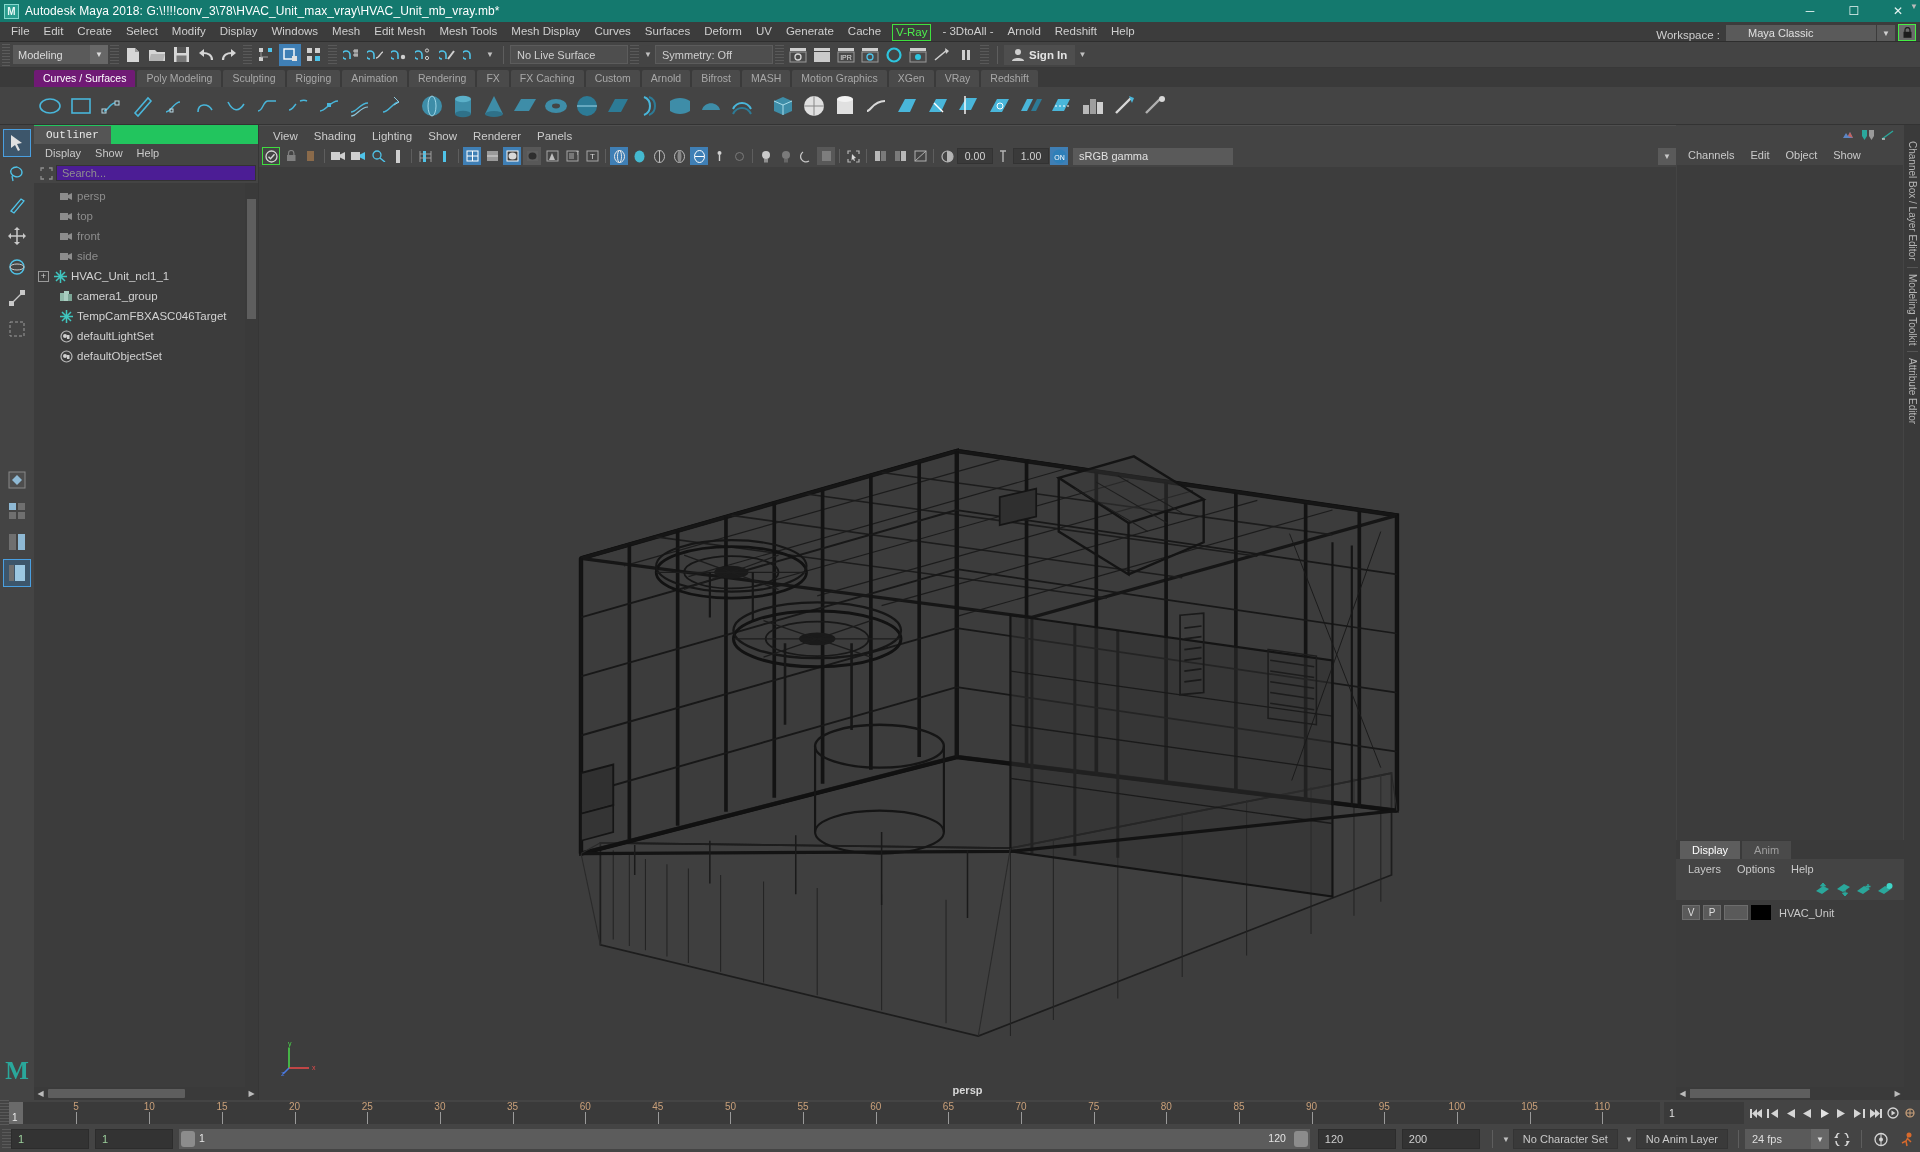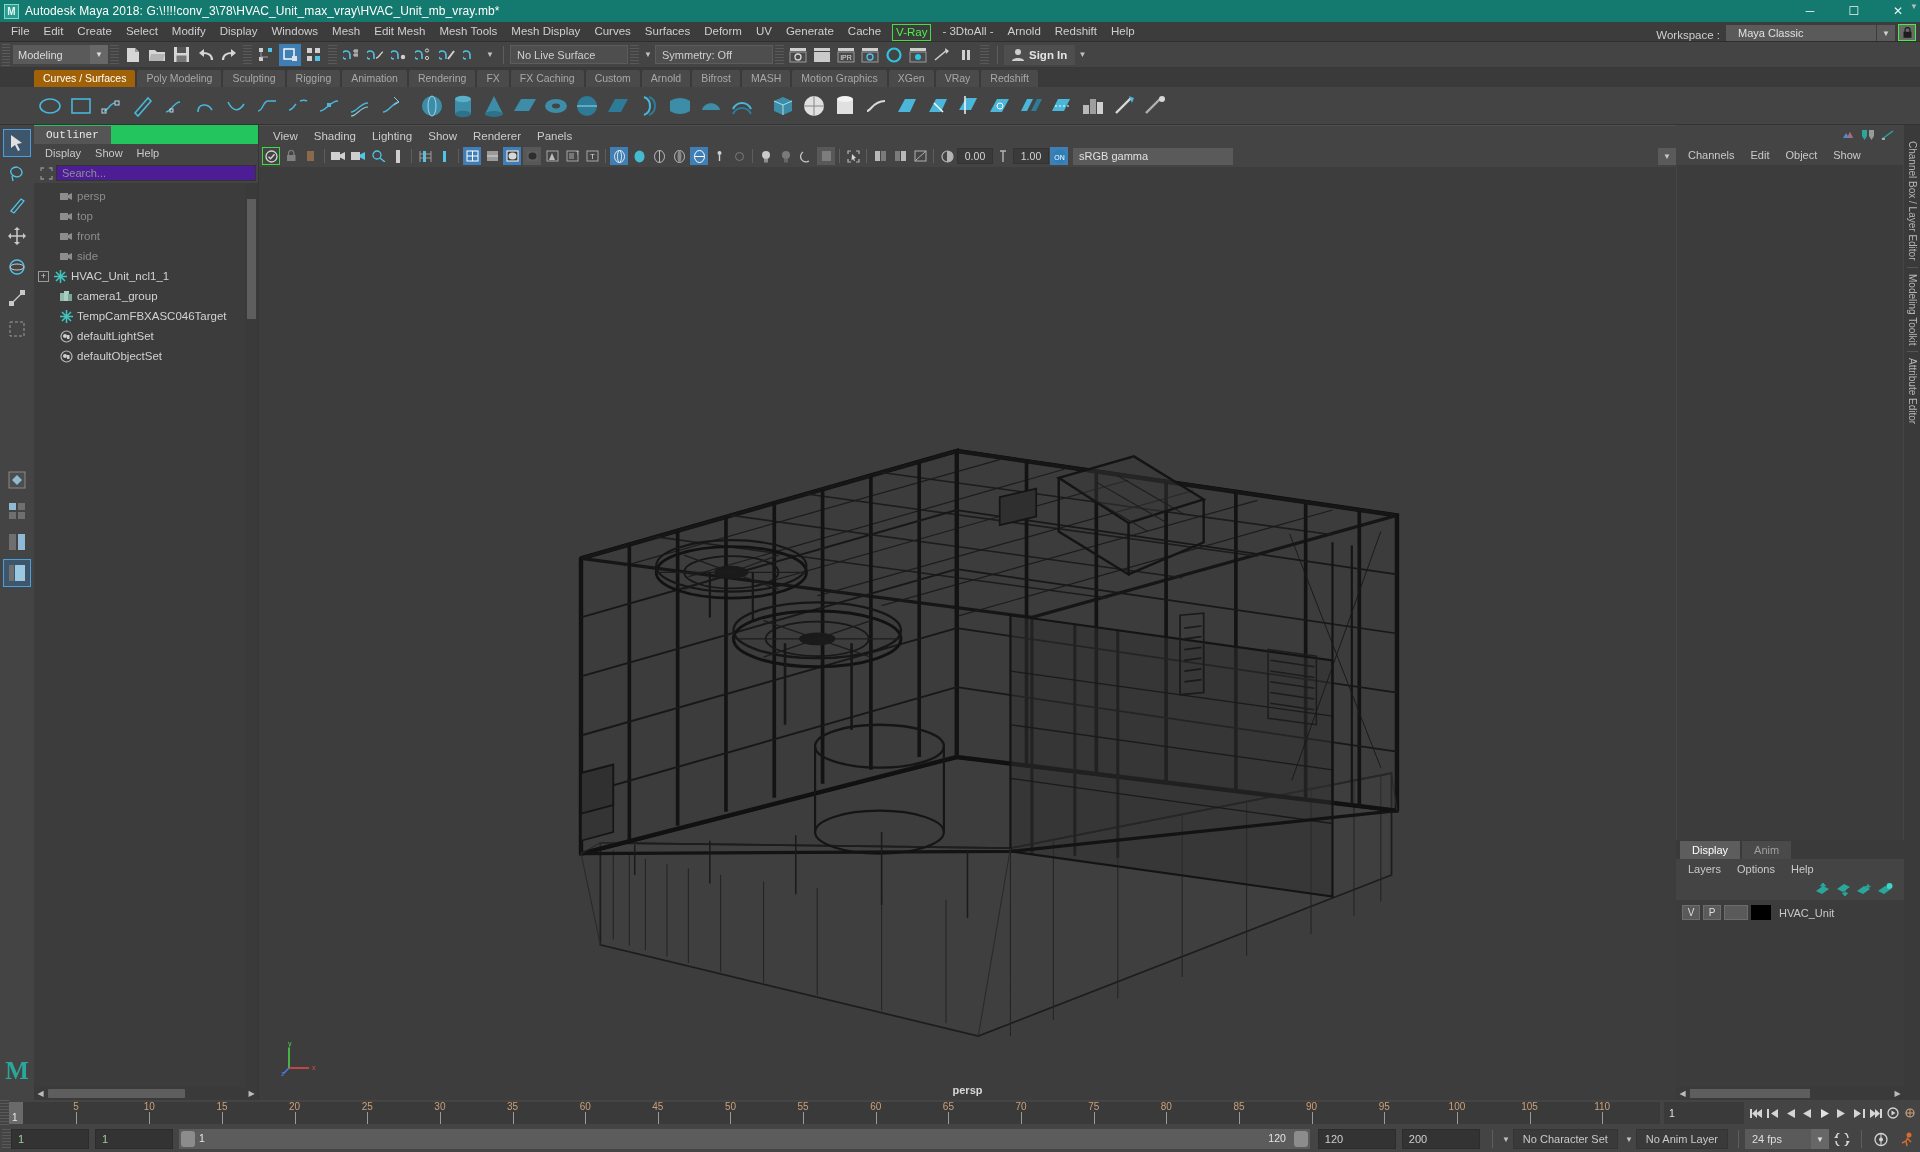--- a/index.html
+++ b/index.html
@@ -38,21 +38,21 @@
   .menu-item {
     font-size:11.5px; color:#cfcfcf; padding:0 7px; line-height:20px; white-space:nowrap;
   }
   .menu-item.vray {
     color:#4cf04c; border:1px solid #3fe03f; padding:0 3px; line-height:15px; margin:0 4px;
   }
   .menubar .spacer { flex:1 1 auto; }
   .workspace-label { font-size:11.5px; color:#cfcfcf; margin-right:6px;margin-top:28px; }
   .workspace-combo {
     width:150px; height:16px; background:#5a5a5a; border:none; font-size:11px;
-    color:#e0e0e0; padding-left:12px; line-height:16px; position:relative;
+    color:#e0e0e0; padding-left:22px; line-height:16px; position:relative;
   }
   .ws-arrow {
     width:18px; height:16px; background:#5a5a5a; margin-left:1px;
     display:flex; align-items:center; justify-content:center; font-size:8px; color:#d0d0d0;
   }
   .ws-lock {
     width:18px; height:17px; margin:0 4px 0 3px; border:1px solid #44ee44;
     background:#6a6a6a; display:flex; align-items:center; justify-content:center; font-size:10px;
   }
 
@@ -95,21 +95,21 @@
   
   .shelf-tabs {
     height:19px; background:#3a3a3a; display:flex; align-items:flex-end;
     flex:0 0 19px; padding-left:34px;
   }
   .shelf-tab {
     font-size:10.5px; color:#a8a8a8; padding:0 9px; height:17px; line-height:17px;
     background:#4a4a4a; margin-right:2px; border-top-left-radius:2px; border-top-right-radius:2px;
     white-space:nowrap;
   }
-  .shelf-tab.active { background:#a16207; color:#ffffff; }
+  .shelf-tab.active { background:#701a75; color:#ffffff; }
   .shelf-icons {
     height:38px; background:#444444; display:flex; align-items:center;
     flex:0 0 38px; padding-left:34px; border-bottom:1px solid #333;
   }
   .sicon { width:31px; height:31px; display:flex; align-items:center; justify-content:center; flex:0 0 31px;}
 
   
   .mainrow { flex:1 1 auto; display:flex; min-height:0; }
 
   

